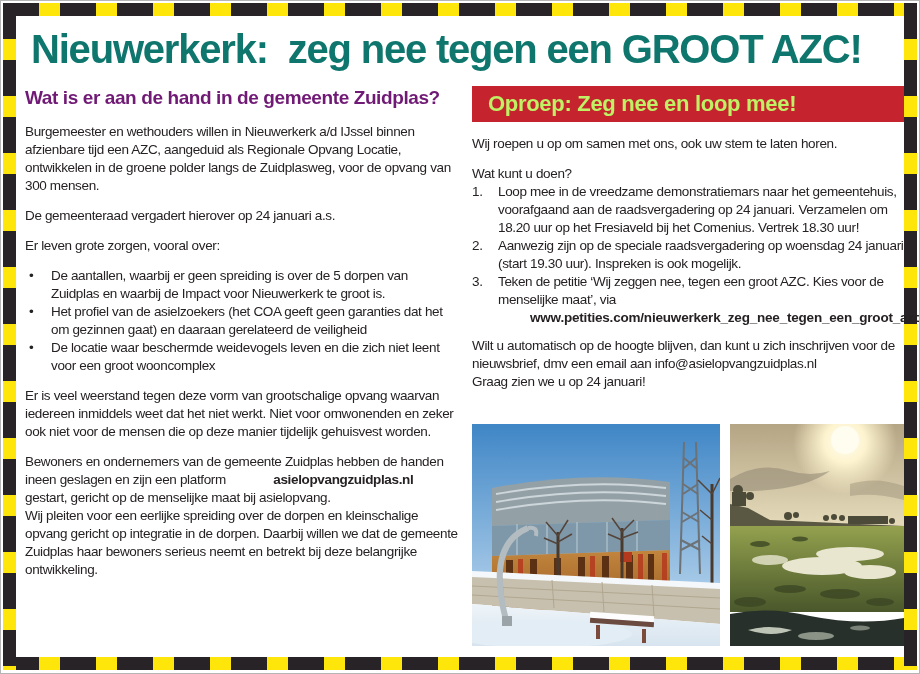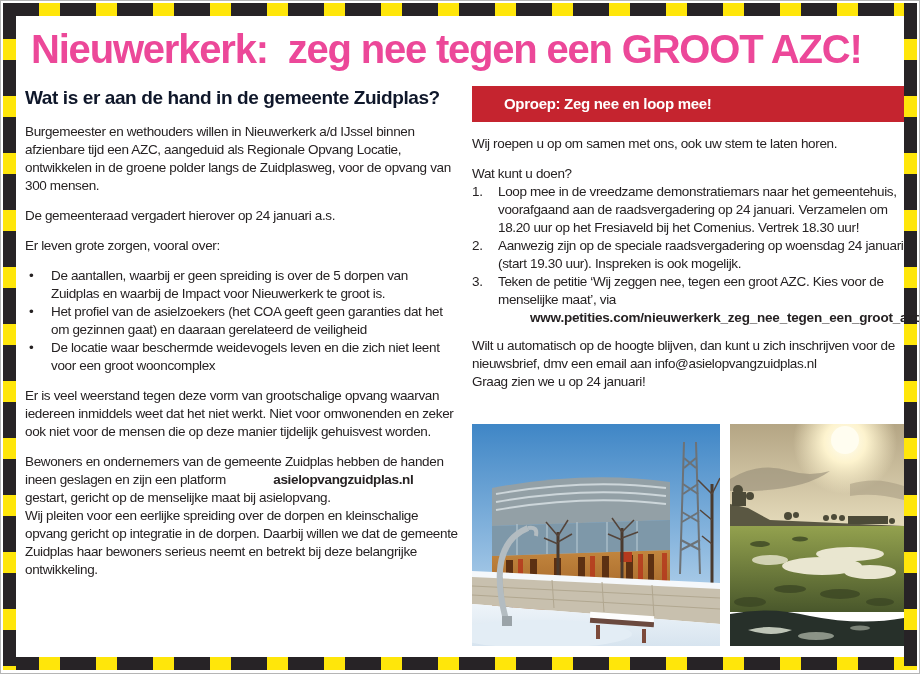--- a/index.html
+++ b/index.html
@@ -15,35 +15,35 @@
   .tape.top{top:2px;} .tape.bottom{bottom:3px;}
   .tape.left,.tape.right{top:2px;bottom:3px;width:13px;
     background:repeating-linear-gradient(180deg,#272326 0 36px,#ffe60a 36px 57px);}
   .tape.left{left:2px;} .tape.right{right:2px;}
 
   .frame{position:absolute;left:15px;top:15px;right:15px;bottom:16px;background:#fff;
     padding:10px 0 0 9px;box-sizing:border-box;}
 
   h1.title{
     margin:2px 0 14px 6px;font-size:40px;line-height:1.05;font-weight:bold;
-    color:#ec4899;letter-spacing:-1.2px;white-space:pre;
+    color:#0f766e;letter-spacing:-1.2px;white-space:pre;
   }
   .columns{display:flex;gap:14px;height:562px;}
   .col{box-sizing:border-box;}
   .col.left{width:434px;}
   .col.right{width:432px;display:flex;flex-direction:column;}
 
   .col{font-size:13.5px;line-height:18px;letter-spacing:-0.35px;}
   h2.subhead{font-size:19px;line-height:23px;font-weight:bold;margin:2px 0 14px 0;
-    letter-spacing:-0.4px;color:#0f172a;}
+    letter-spacing:-0.4px;color:#701a75;}
   p{margin:0 0 12px 0;}
   p.tight{margin:0;}
   .banner{
-    background:#c5242f;color:#ffffff;font-weight:bold;font-size:15px;letter-spacing:-0.3px;
-    padding:9px 14px 9px 32px;margin:2px 0 13px 0;box-sizing:border-box;
+    background:#c5242f;color:#bef264;font-weight:bold;font-size:22px;letter-spacing:-0.3px;
+    padding:9px 14px 9px 16px;margin:2px 0 13px 0;box-sizing:border-box;
   }
   ul.bullets{list-style:none;margin:0 0 12px 0;padding:0;}
   ul.bullets li{display:flex;margin:0;}
   ul.bullets .marker{width:26px;flex:none;padding-left:4px;box-sizing:border-box;}
   ol.numlist{list-style:none;margin:0 0 10px 0;padding:0;}
   ol.numlist li{display:flex;}
   ol.numlist .num{width:26px;flex:none;}
   ol.numlist .itext{flex:1;}
   .bold{font-weight:bold;margin-left:44px;}
   .linkline{font-weight:bold;letter-spacing:-0.2px;margin-left:32px;}

